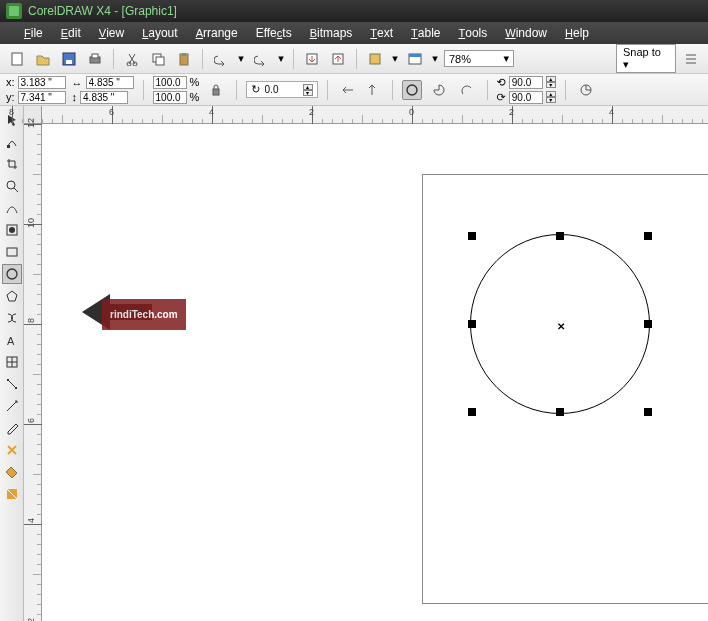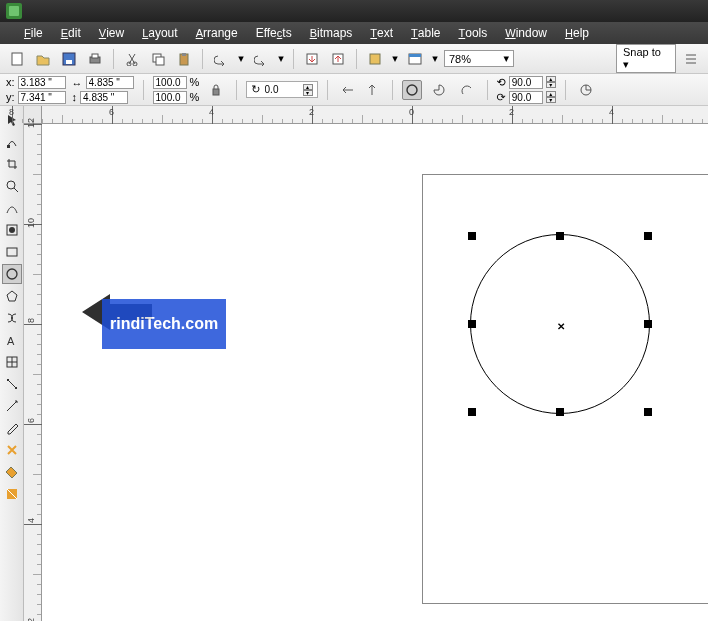--- a/index.html
+++ b/index.html
@@ -37,30 +37,31 @@
 .vruler .tick{position:absolute;left:0;width:18px;border-top:1px solid #666}
 .vruler .ticklbl{position:absolute;left:2px;font-size:9px;color:#444;writing-mode:vertical-rl;transform:rotate(180deg)}
 .corner{position:absolute;left:0;top:0;width:18px;height:18px;background:#e8e8e8;border-right:1px solid #999;border-bottom:1px solid #999}
 .canvas{position:absolute;left:18px;top:18px;right:0;bottom:0;background:#fff;overflow:hidden}
 .page{position:absolute;left:380px;top:50px;width:290px;height:430px;background:#fff;border:1px solid #888}
 .page-shadow{position:absolute;left:384px;top:54px;width:290px;height:430px;background:#ccc;z-index:-1}
 .circle{position:absolute;left:428px;top:110px;width:180px;height:180px;border:1px solid #000;border-radius:50%}
 .handle{position:absolute;width:8px;height:8px;background:#000}
 .centermark{position:absolute;left:515px;top:197px;font-size:10px;font-weight:bold}
 .arrow{position:absolute;left:40px;top:168px;width:70px;height:40px}
-.watermark{position:absolute;left:60px;top:175px;background:#1d4ed8;color:#fff;padding:16px 8px;font-size:16px;font-weight:bold;opacity:0.85}
+.watermark{position:absolute;left:60px;top:175px;background:#7f1d1d;color:#fff;padding:10px 8px;font-size:10px;font-weight:bold;opacity:0.85}
 .iconbtns{display:flex;gap:2px}
 .snapto{border:1px solid #999;background:#fff;padding:1px 6px;width:60px}
 svg{display:block}
 </style>
 </head>
 <body>
 
 <div class="titlebar">
   <div class="icon"></div>
+  <span class="title">CorelDRAW X4 - [Graphic1]</span>
 </div>
 
 <div class="menubar">
   <span><u>F</u>ile</span>
   <span><u>E</u>dit</span>
   <span><u>V</u>iew</span>
   <span><u>L</u>ayout</span>
   <span><u>A</u>rrange</span>
   <span>Effe<u>c</u>ts</span>
   <span><u>B</u>itmaps</span>

